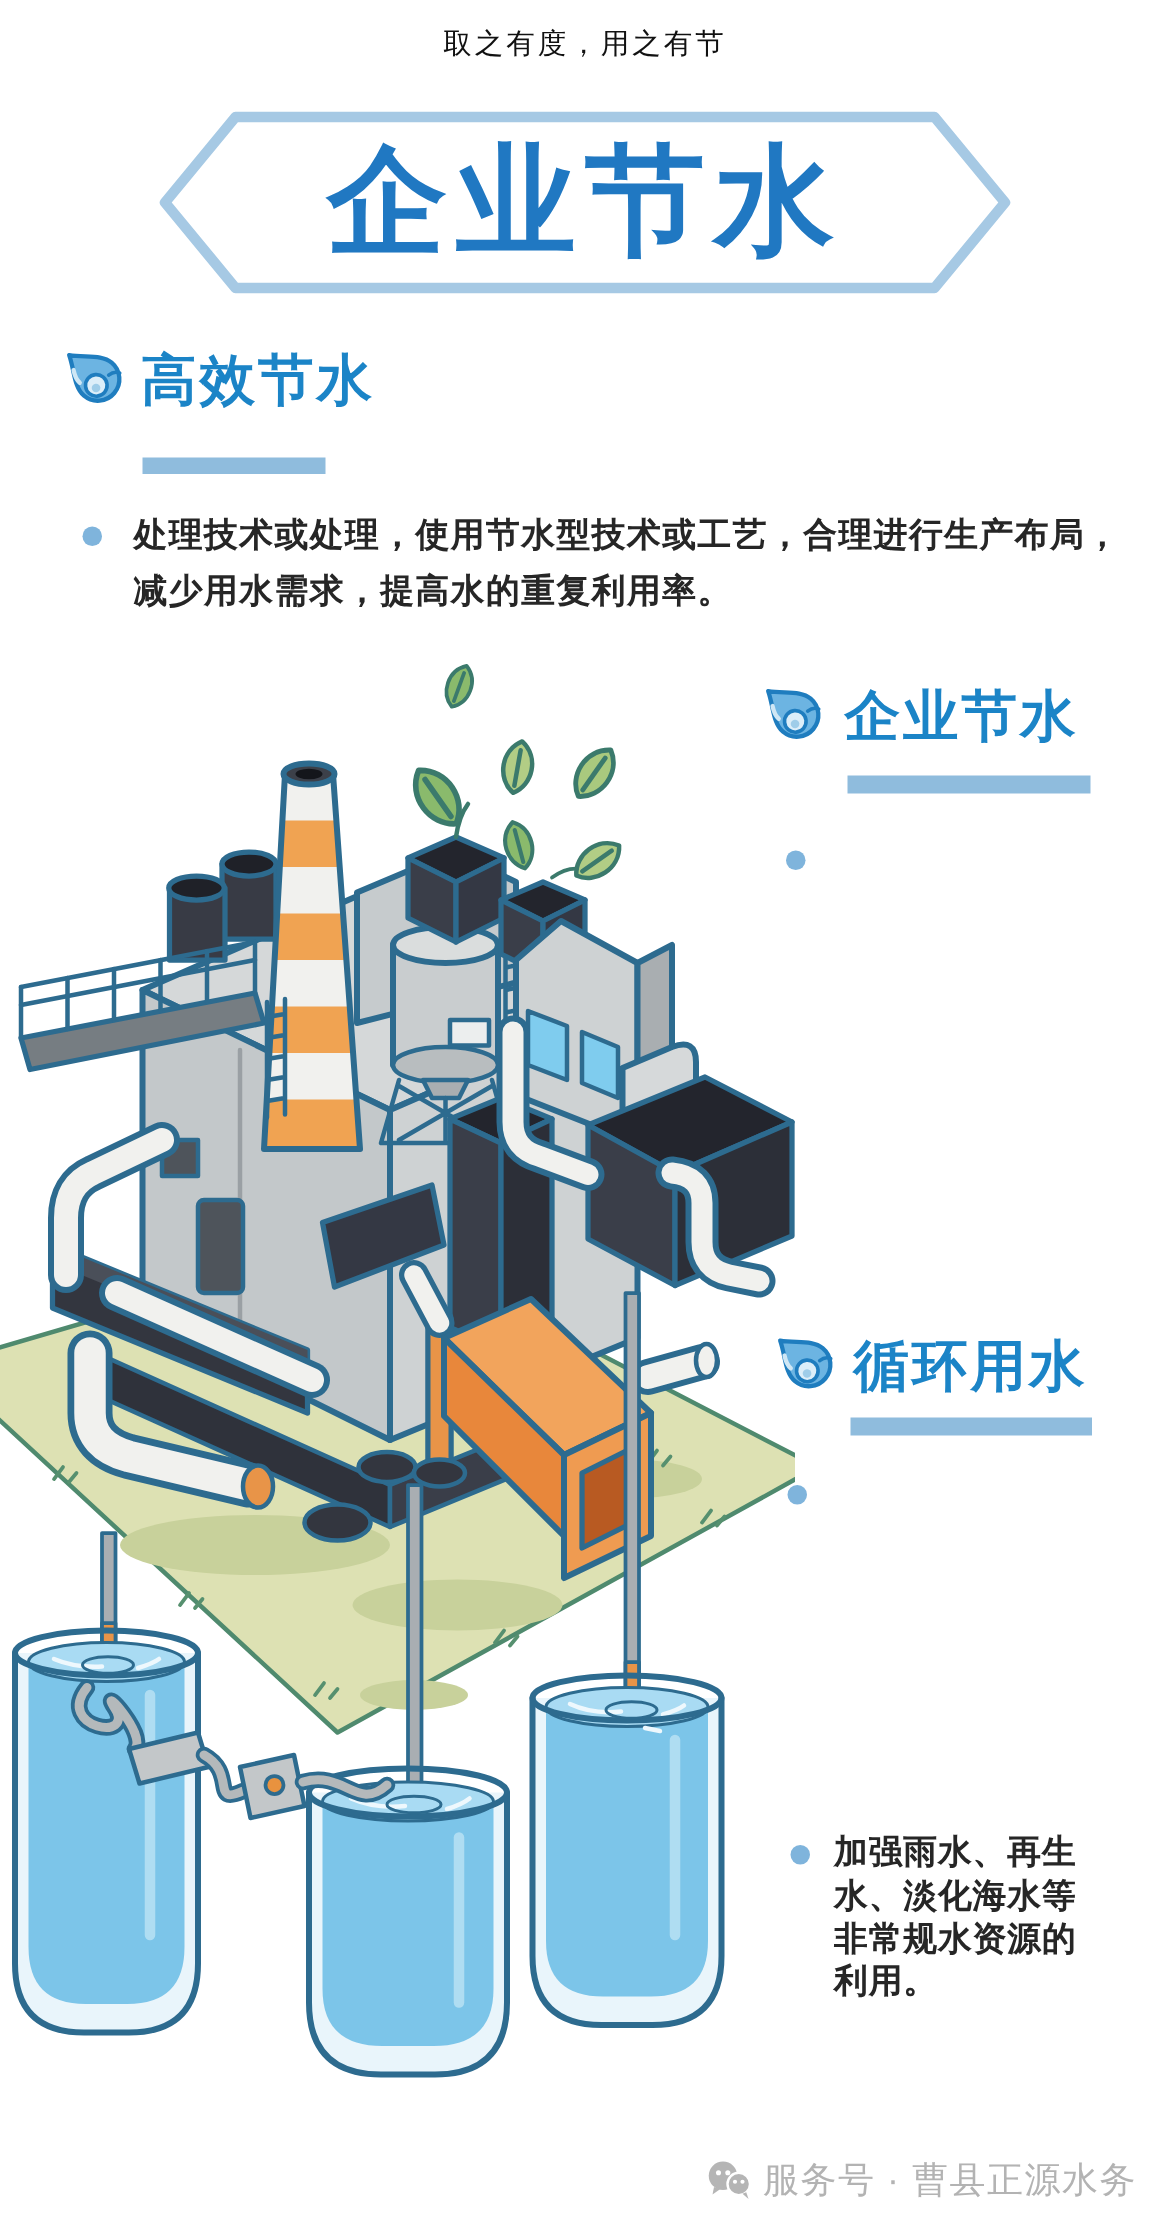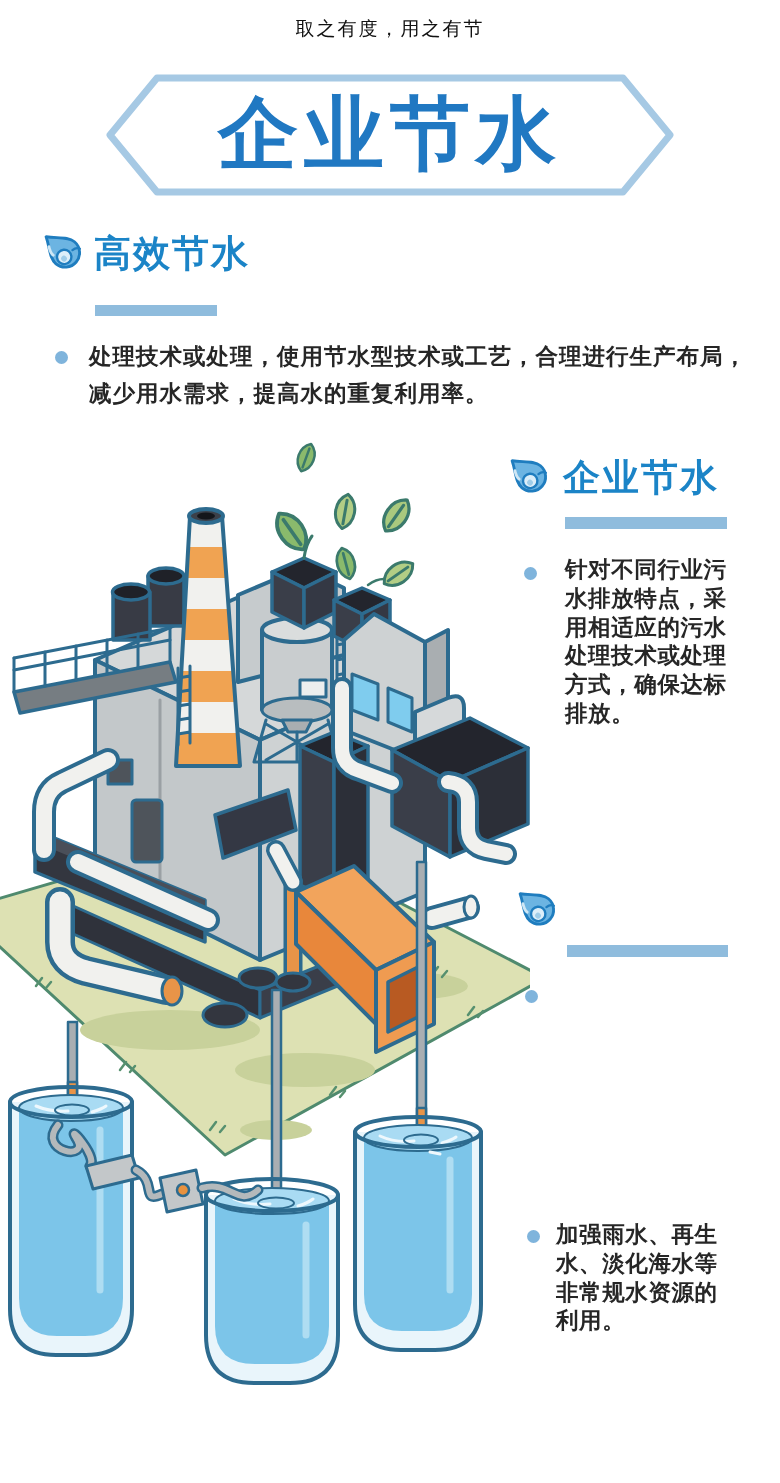--- a/index.html
+++ b/index.html
@@ -77,30 +77,25 @@
   <div class="bullet-dot" style="left:55px;top:351px"></div>
   <div class="bullet-text wide-text" style="left:89px;top:338px">处理技术或处理，使用节水型技术或工艺，合理进行生产布局，
 减少用水需求，提高水的重复利用率。</div>
 
   <svg class="drop-icon" style="left:506px;top:450px" viewBox="0 0 48 48">
       <use href="#drop-mascot"></use>
     </svg>
   <div class="section-title" style="left:563px;top:453px">企业节水</div>
   <div class="underline" style="left:565px;top:517px;width:162px;height:12px"></div>
   <div class="bullet-dot" style="left:524px;top:567px"></div>
-  <div class="bullet-text col-text" style="left:565px;top:556px">针对不同行业污
-水排放特点，采
-用相适应的污水
-处理技术或处理
-方式，确保达标
-排放。</div>
 
   <svg class="drop-icon" style="left:514px;top:883px" viewBox="0 0 48 48">
       <use href="#drop-mascot"></use>
     </svg>
+  <div class="section-title" style="left:569px;top:886px">循环用水</div>
   <div class="underline" style="left:567px;top:945px;width:161px;height:12px"></div>
   <div class="bullet-dot" style="left:525px;top:990px"></div>
   <div class="bullet-dot" style="left:527px;top:1230px"></div>
   <div class="bullet-text col-text" style="left:556px;top:1221px">加强雨水、再生
 水、淡化海水等
 非常规水资源的
 利用。</div>
 
   <svg class="illustration" viewBox="0 0 530 970">
     <g stroke-linejoin="round" stroke-linecap="round">
@@ -313,14 +308,27 @@
           </g>
         <g transform="translate(398,144) rotate(55) scale(1.2)">
             <path d="M0,14 C10,8 11,-8 0,-15 C-11,-8 -10,8 0,14 Z" fill="#b2cd85"></path>
             <line x1="0" y1="10" x2="0" y2="-10"></line>
           </g>
         <path d="M368,155 q8,-6 16,-6" fill="none"></path>
       </g>
     </g>
   </svg>
 
+  <div class="footer">
+    <svg width="30" height="27" viewBox="0 0 30 27">
+      <circle cx="11" cy="10.5" r="9.5" fill="#b5b5b5"></circle>
+      <polygon points="5,18 9,19.5 4,23" fill="#b5b5b5"></polygon>
+      <circle cx="8" cy="8.5" r="1.7" fill="#ffffff"></circle>
+      <circle cx="14.2" cy="8.5" r="1.7" fill="#ffffff"></circle>
+      <circle cx="21.5" cy="16" r="7.5" fill="#b5b5b5" stroke="#ffffff" stroke-width="1.6"></circle>
+      <polygon points="26.5,21.5 24,22.5 28,26" fill="#b5b5b5"></polygon>
+      <circle cx="19" cy="14.5" r="1.4" fill="#ffffff"></circle>
+      <circle cx="24" cy="14.5" r="1.4" fill="#ffffff"></circle>
+    </svg>
+    <span class="footer-label">服务号 · 曹县正源水务</span>
+  </div>
 
 </div>
 
 </body></html>

